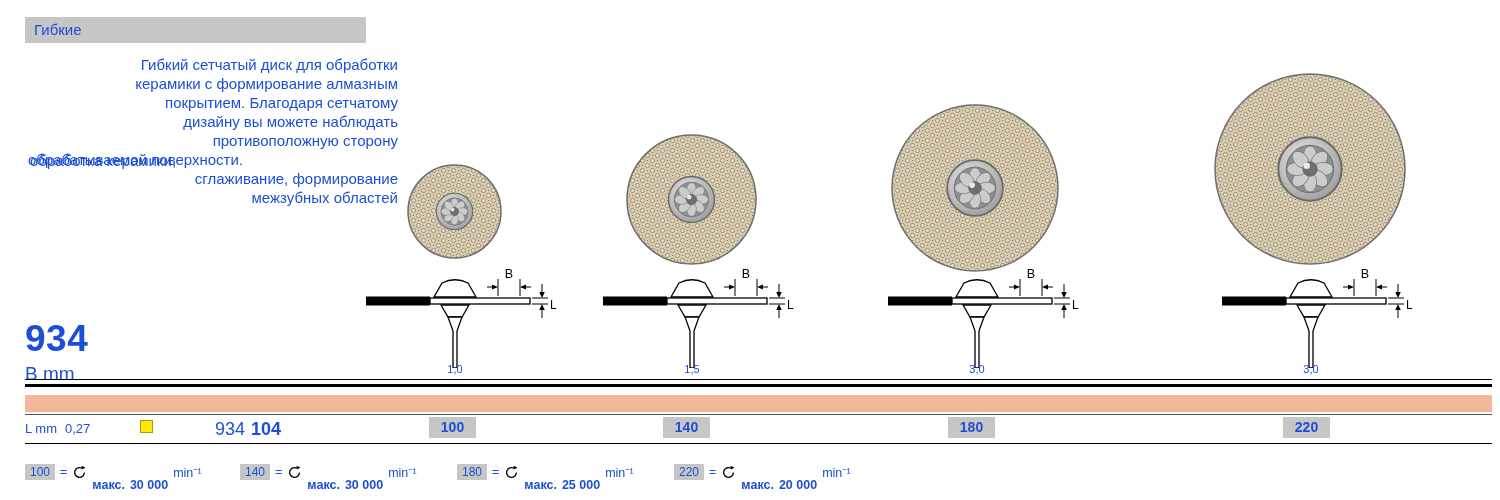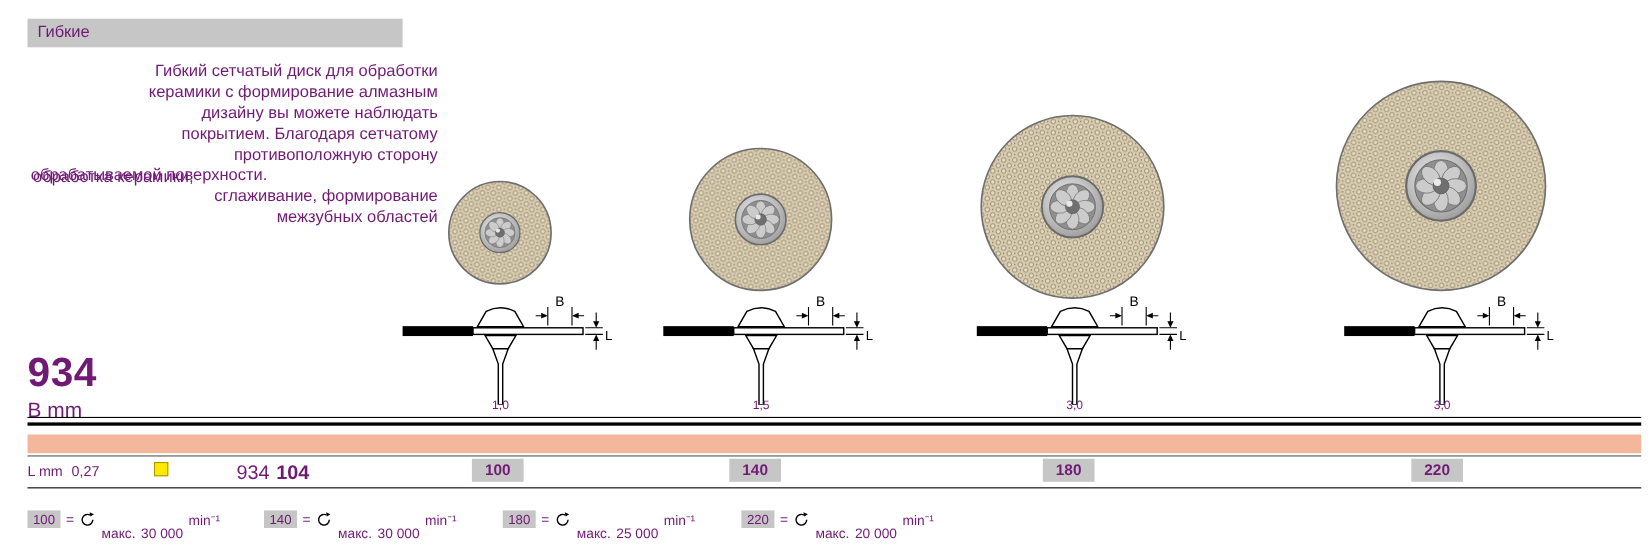--- a/index.html
+++ b/index.html
@@ -1,17 +1,17 @@
 <!DOCTYPE html>
 <html><head>
 <meta charset="utf-8">
 <style>
   html,body{margin:0;padding:0;background:#fff;}
   .sheet{position:relative;width:1500px;height:500px;background:#fff;overflow:hidden;
-         font-family:"Liberation Sans",sans-serif;color:#701a75;}
+         font-family:"Liberation Sans",sans-serif;color:#1d4ed8;}
   .abs{position:absolute;}
   .category{left:25px;top:17px;width:341px;height:26px;background:#c6c6c6;
             font-size:15px;line-height:26px;padding-left:9px;box-sizing:border-box;}
   .desc{left:28px;top:55px;width:370px;font-size:15px;line-height:19px;}
   .desc .line{white-space:nowrap;height:19px;text-align:right;}
   .overlap{position:relative;height:19px;}
   .overlap span{position:absolute;left:0;top:0;white-space:nowrap;}
   .overlap .ob{left:2px;top:1px;}
   .pnum{left:25px;top:318px;font-size:37px;font-weight:bold;letter-spacing:.5px;}
   .rowlabel{font-size:19px;}
@@ -21,21 +21,21 @@
   .band{background:#f4b79b;}
   .sizebox{width:47px;height:21px;margin-left:-23px;background:#c6c6c6;text-align:center;
            font-weight:bold;font-size:14px;line-height:21px;}
   .swatch{width:13px;height:13px;background:#fde903;border:1px solid #a99c00;box-sizing:border-box;}
   .order{font-size:18px;white-space:nowrap;}
   .order .shank{font-weight:bold;margin-left:6px;}
   .lrow{font-size:13px;white-space:nowrap;text-align:center;}
   .lrow .lval{margin-left:8px;}
   .legend-item{display:flex;align-items:center;gap:5px;font-size:12.5px;white-space:nowrap;}
   .codebox{background:#c6c6c6;padding:0 5px;line-height:16px;font-size:12px;}
-  .bold{font-weight:normal;margin-top:26px;}
+  .bold{font-weight:bold;margin-top:26px;}
   svg text{font-family:"Liberation Sans",sans-serif;fill:#000;}
 </style>
 </head>
 <body>
 
 <div class="sheet">
 
   <svg width="0" height="0" style="position:absolute" aria-hidden="true">
     <defs>
       <pattern id="mesh" width="10" height="10" patternUnits="userSpaceOnUse">
@@ -94,22 +94,22 @@
     </defs>
   </svg>
 
   <div class="abs category">
     <span>Гибкие</span>
   </div>
 
   <div class="abs desc">
     <div class="line">Гибкий сетчатый  диск для обработки</div>
     <div class="line">керамики с формирование алмазным</div>
+    <div class="line">покрытием. Благодаря сетчатому</div>
     <div class="line">дизайну вы можете наблюдать</div>
-    <div class="line">покрытием. Благодаря сетчатому</div>
     <div class="line">противоположную сторону</div>
     <div class="overlap">
       <span>обрабатываемой поверхности.</span>
       <span class="ob">обработка керамики,</span>
     </div>
     <div class="line">сглаживание, формирование</div>
     <div class="line">межзубных областей</div>
   </div>
 
   <svg class="abs" style="left:406px;top:163px" width="97" height="97" viewBox="0 0 97 97">

